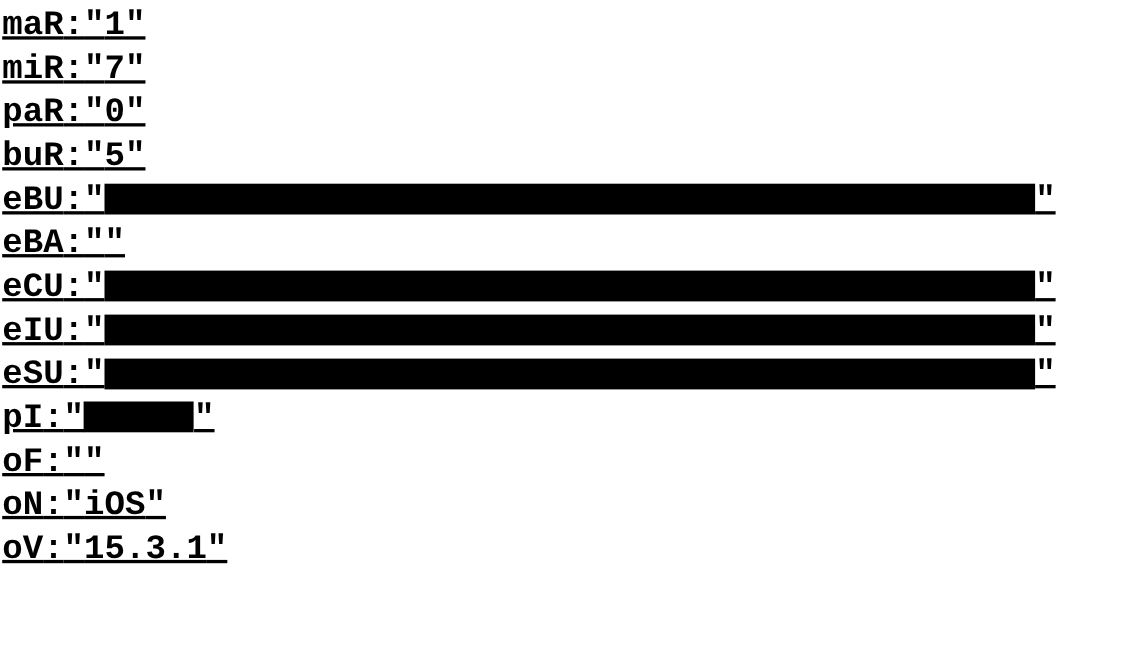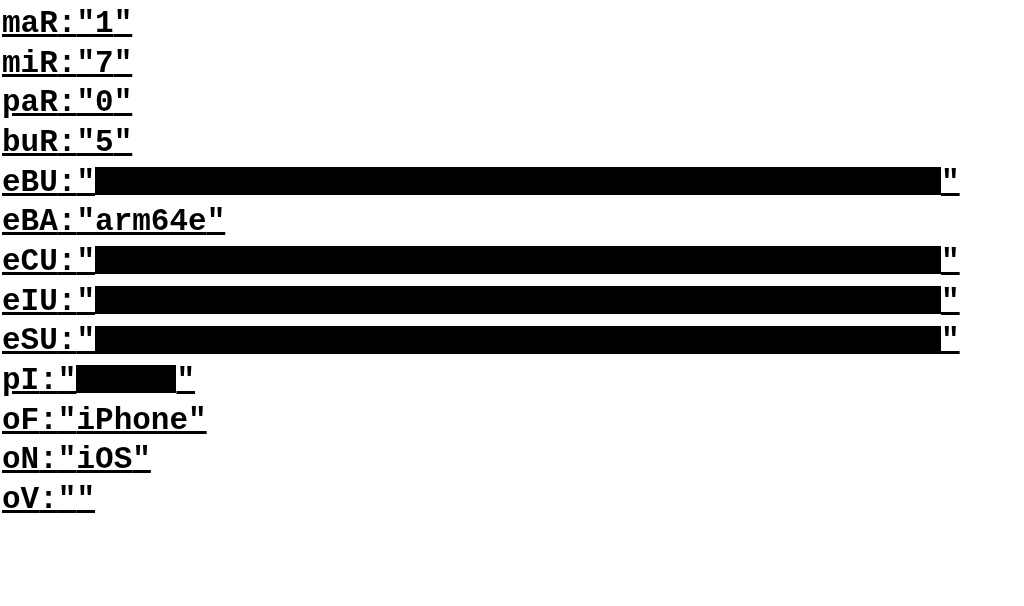--- a/index.html
+++ b/index.html
@@ -81,21 +81,20 @@
       <span class="key">eBU</span>
       <span>: </span>
       <span class="quote">"</span>
       <span class="redact redact-long"></span>
       <span class="quote">"</span>
     </div>
     <div class="row">
       <span class="key">eBA</span>
       <span>: </span>
       <span class="quote">"</span>
-      <span class="val">arm64e</span>
       <span class="quote">"</span>
     </div>
     <div class="row">
       <span class="key">eCU</span>
       <span>: </span>
       <span class="quote">"</span>
       <span class="redact redact-long"></span>
       <span class="quote">"</span>
     </div>
     <div class="row">
@@ -116,29 +115,29 @@
       <span class="key">pI</span>
       <span>: </span>
       <span class="quote">"</span>
       <span class="redact redact-short"></span>
       <span class="quote">"</span>
     </div>
     <div class="row">
       <span class="key">oF</span>
       <span>: </span>
       <span class="quote">"</span>
-      <span class="val">iPhone</span>
       <span class="quote">"</span>
     </div>
     <div class="row">
       <span class="key">oN</span>
       <span>: </span>
       <span class="quote">"</span>
       <span class="val">iOS</span>
       <span class="quote">"</span>
     </div>
     <div class="row">
       <span class="key">oV</span>
       <span>: </span>
       <span class="quote">"</span>
+      <span class="val">15.3.1</span>
       <span class="quote">"</span>
     </div>
   </div>
 
 </body></html>

